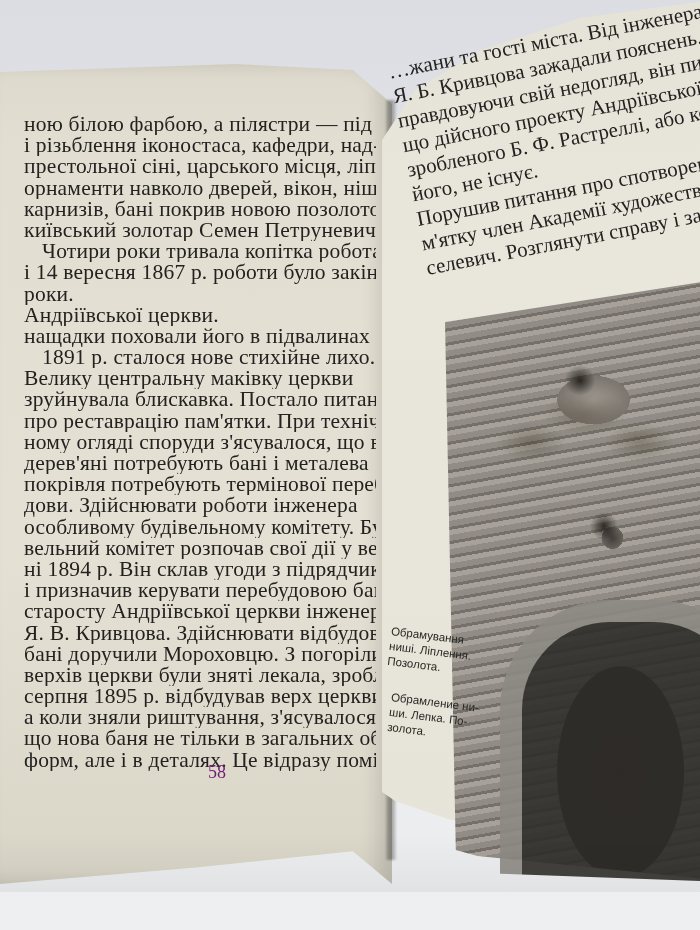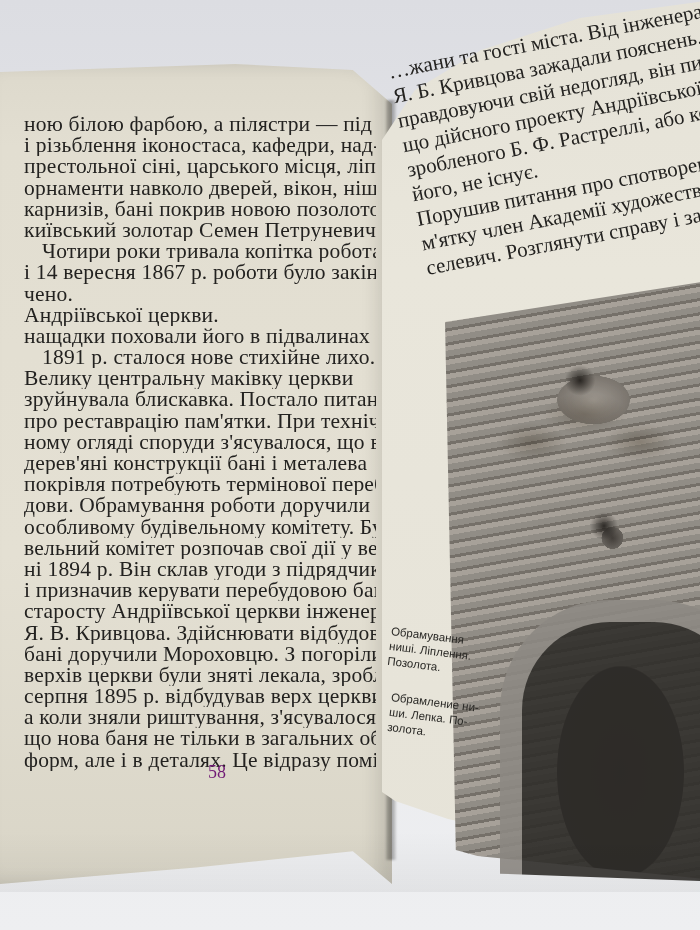--- a/index.html
+++ b/index.html
@@ -109,31 +109,31 @@
 
   <div class="left-text">
     <div class="line">ною білою фарбою, а пілястри — під ко-</div>
     <div class="line">і різьблення іконостаса, кафедри, над-</div>
     <div class="line">престольної сіні, царського місця, ліпні</div>
     <div class="line">орнаменти навколо дверей, вікон, ніш,</div>
     <div class="line">карнизів, бані покрив новою позолотою</div>
     <div class="line">київський золотар Семен Петруневич.</div>
     <div class="line indent">Чотири роки тривала копітка робота</div>
     <div class="line">і 14 вересня 1867 р. роботи було закін-</div>
-    <div class="line">чено.</div>
+    <div class="line">роки.</div>
     <div class="line">Андріївської церкви.</div>
     <div class="line">нащадки поховали його в підвалинах</div>
     <div class="line indent">1891 р. сталося нове стихійне лихо.</div>
     <div class="line">Велику центральну маківку церкви</div>
     <div class="line">зруйнувала блискавка. Постало питання</div>
     <div class="line">про реставрацію пам'ятки. При техніч-</div>
     <div class="line">ному огляді споруди з'ясувалося, що всі</div>
-    <div class="line">дерев'яні конструкції бані і металева</div>
+    <div class="line">дерев'яні потребують бані і металева</div>
     <div class="line">покрівля потребують термінової перебу-</div>
-    <div class="line">дови. Обрамування роботи доручили</div>
+    <div class="line">дови. Здійснювати роботи інженера</div>
     <div class="line">особливому будівельному комітету. Буді-</div>
     <div class="line">вельний комітет розпочав свої дії у верес-</div>
     <div class="line">ні 1894 р. Він склав угоди з підрядчиками</div>
     <div class="line">і призначив керувати перебудовою бані</div>
     <div class="line">старосту Андріївської церкви інженера</div>
     <div class="line">Я. В. Кривцова. Здійснювати відбудову</div>
     <div class="line">бані доручили Мороховцю. З погорілих</div>
     <div class="line">верхів церкви були зняті лекала, зробле-</div>
     <div class="line">серпня 1895 р. відбудував верх церкви,</div>
     <div class="line">а коли зняли риштування, з'ясувалося,</div>

